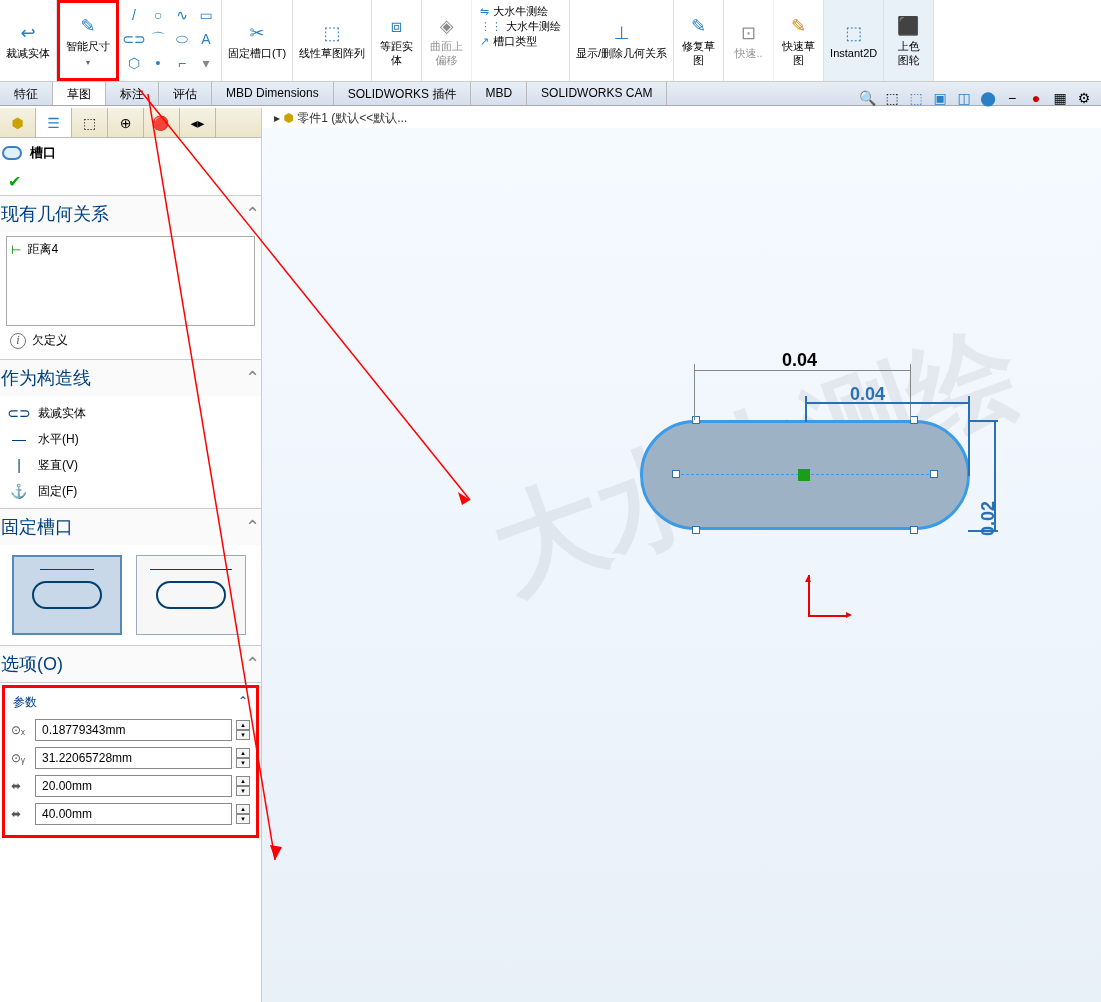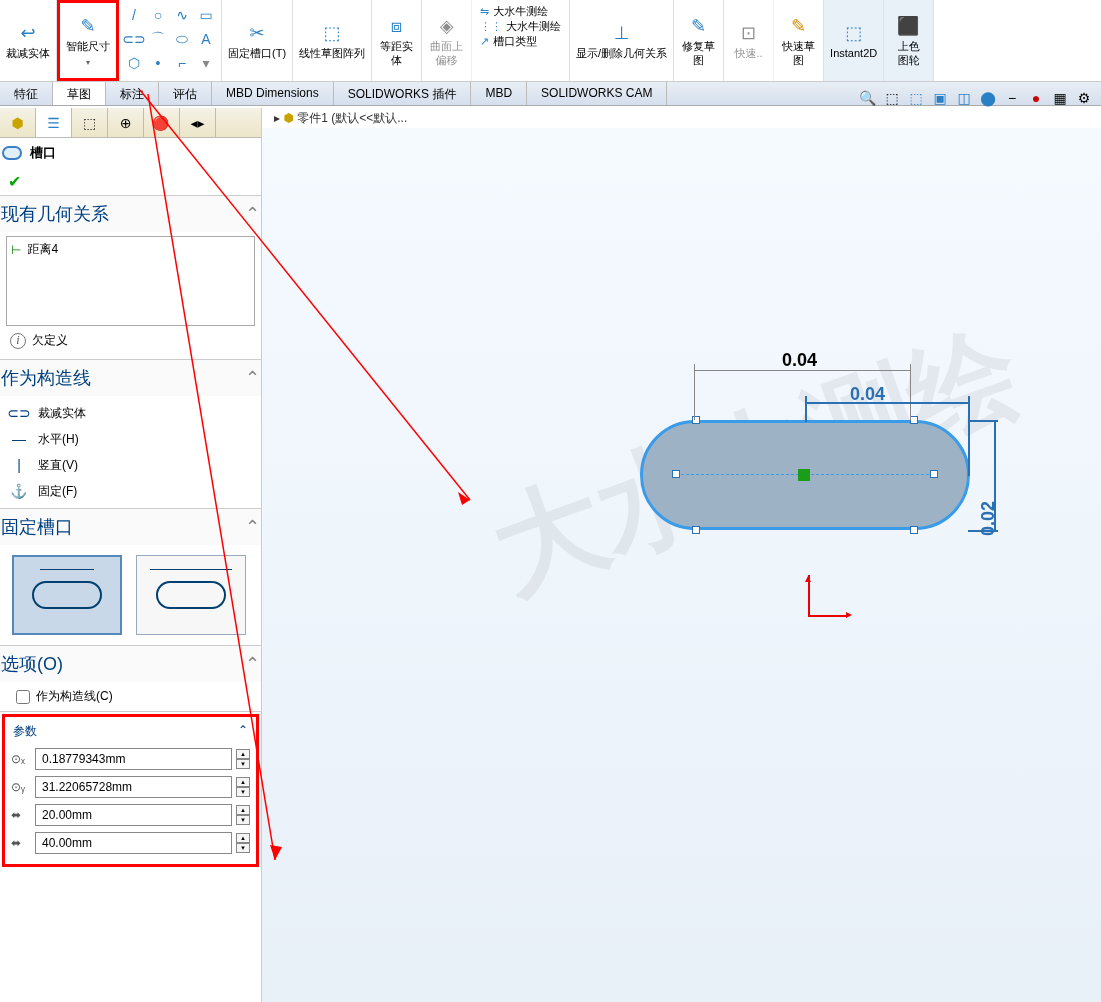--- a/index.html
+++ b/index.html
@@ -278,24 +278,20 @@
         </div>
       </div>
     </div>
   </div>
 
   <div class="section">
     <div class="section-header">
       <span>选项(O)</span>
       <span class="chev">⌃</span>
     </div>
-    <div class="checkbox-row">
-      <input type="checkbox" style="">
-      <span>作为构造线(C)</span>
-    </div>
   </div>
 
   <div class="section">
     <div class="params-box">
       <div style="display:flex;justify-content:space-between;padding:2px 4px;color:#004080">
         <span>参数</span>
         <span class="chev">⌃</span>
       </div>
       <div class="param-row">
         <div class="picon">⊙ₓ</div>

